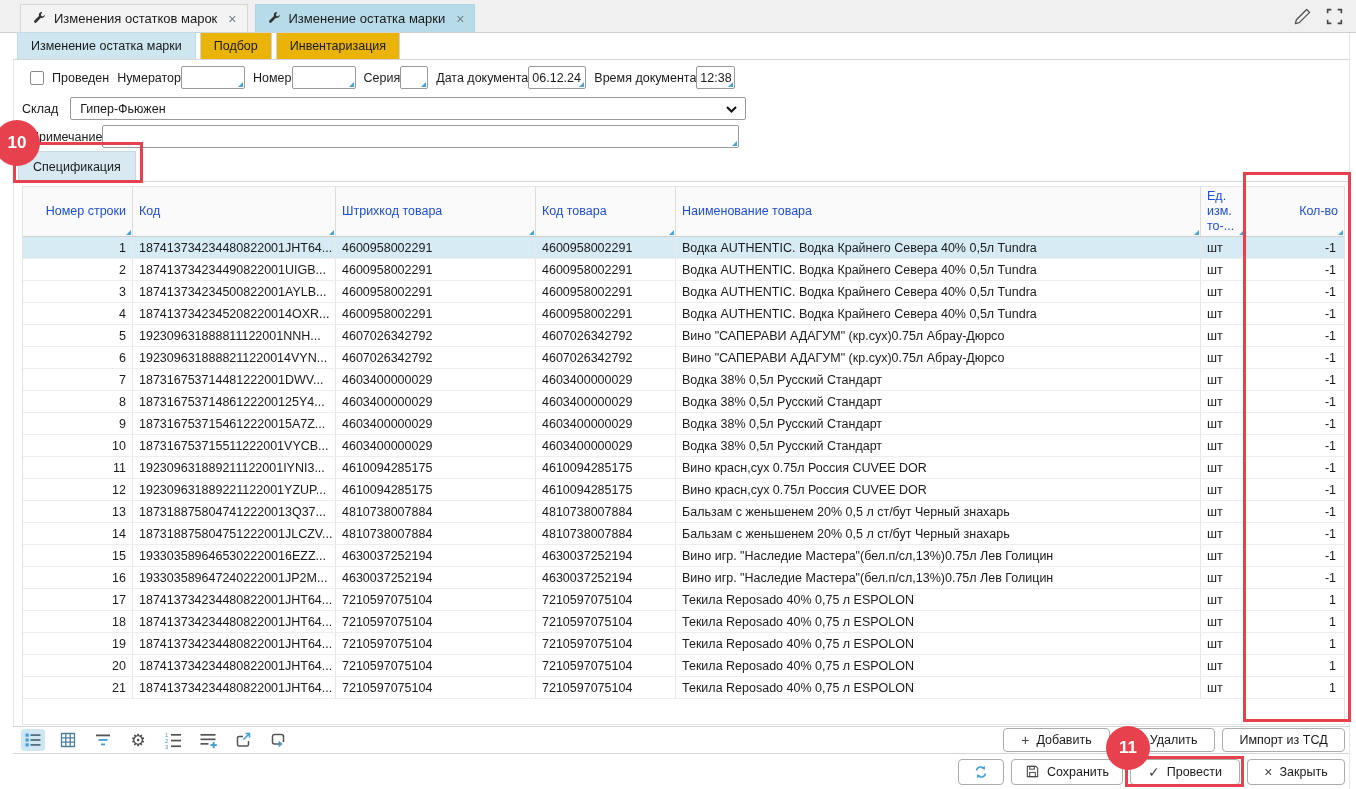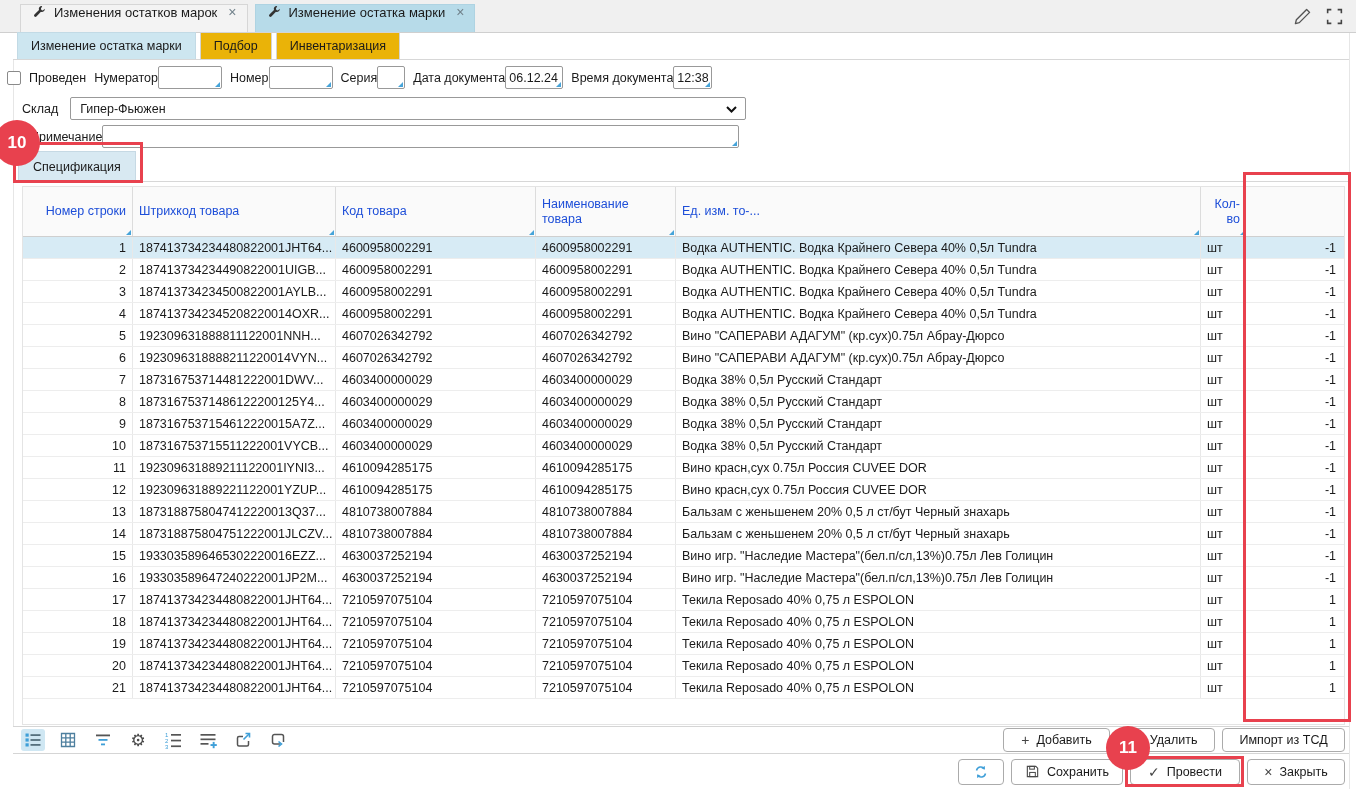--- a/index.html
+++ b/index.html
@@ -5,42 +5,42 @@
   :root{ --red:#e8414e; --blue:#3f9fd8; --line:#d6d6d6; }
   html,body{margin:0;padding:0;}
   body{width:1356px;height:789px;overflow:hidden;background:#fff;
        font-family:"Liberation Sans",sans-serif;color:#1a1a1a;}
   #app{position:relative;width:1356px;height:789px;font-size:12.5px;background:#fff;}
 
   
   .tabbar{position:absolute;top:0;left:0;right:0;height:33px;background:#f0f0f0;
           border-bottom:1px solid #cfcfcf;display:flex;align-items:flex-end;
           padding-left:20px;box-sizing:border-box;}
-  .wtab{height:28px;display:flex;align-items:flex-start;gap:8px;padding:0 10px 0 12px;
+  .wtab{height:28px;display:flex;align-items:center;gap:8px;padding:0 10px 0 12px;
         font-size:13px;border:1px solid #d6d6d6;border-bottom:none;background:#f3f3f3;
         margin-right:7px;box-sizing:border-box;white-space:nowrap;}
   .wtab.active{background:#b7dbe9;border-color:#aed3e2;}
   .wtab .x{color:#70808a;font-size:14px;margin-left:3px;line-height:1;}
   .top-actions{position:absolute;top:7px;right:12px;display:flex;gap:13px;align-items:center;}
   .top-actions svg{display:block;}
 
   
   .edge{position:absolute;top:33px;bottom:0;width:1px;background:#e6e6e6;}
   .edge.l{left:13px}.edge.r{left:1349px}
 
   
   .subtabs{position:absolute;top:33px;left:13px;width:1336px;height:27px;
            border-bottom:1px solid #d7d7d7;display:flex;align-items:flex-end;
            padding-left:4px;box-sizing:border-box;background:#fff;}
   .dtab{height:26px;display:flex;align-items:center;padding:0 13px;border:1px solid #d4d4d4;
         border-bottom:none;background:#eab308;margin-right:4px;white-space:nowrap;}
   .dtab.active{background:#cde6f0;border-color:#c2dae5;}
 
   
-  .frm1{position:absolute;top:66px;left:7px;height:23px;display:flex;align-items:center;}
+  .frm1{position:absolute;top:66px;left:30px;height:23px;display:flex;align-items:center;}
   .cb{width:14px;height:14px;border:1px solid #8a8a8a;border-radius:2px;background:#fff;box-sizing:border-box;}
   .lbl{white-space:nowrap;}
   .ml8{margin-left:8px}.ml4{}
   .inp{position:relative;height:23px;border:1px solid #999;border-radius:2px;background:#fff;
        box-sizing:border-box;display:flex;align-items:center;padding:0 3px;}
   .inp input{border:none;outline:none;width:100%;font:inherit;padding:0;background:transparent;color:#1a1a1a;}
   .corner{position:absolute;right:1px;bottom:1px;width:0;height:0;
           border-left:5px solid transparent;border-bottom:5px solid #47a4d9;}
   .w64{width:64px}.w28{width:28px}.w58{width:58px}.w39{width:39px}
   .frm2{position:absolute;top:97px;left:22px;display:flex;align-items:center;}
@@ -204,20 +204,21 @@
   </div>
 
   <div class="spec-tab">
       <span>Спецификация</span>
     </div>
   <div class="spec-line"></div>
 
   <div class="tbl">
     <div class="thead grid7">
       <div class="hcell r">Номер строки</div>
+      <div class="hcell">Код</div>
       <div class="hcell">Штрихкод товара</div>
       <div class="hcell">Код товара</div>
       <div class="hcell">Наименование товара</div>
       <div class="hcell">Ед. изм. то-...</div>
       <div class="hcell r">Кол-во</div>
     </div>
     <div>
         <div class="trow grid7 selected">
           <div class="tcell r">1</div>
           <div class="tcell l">187413734234480822001JHT64...</div>

